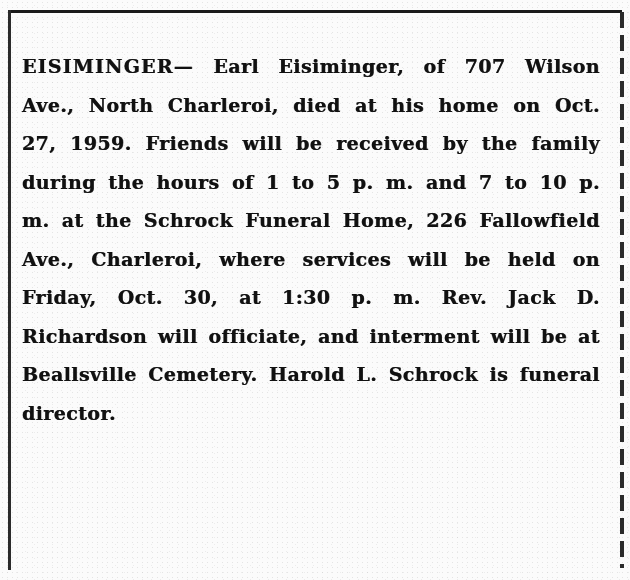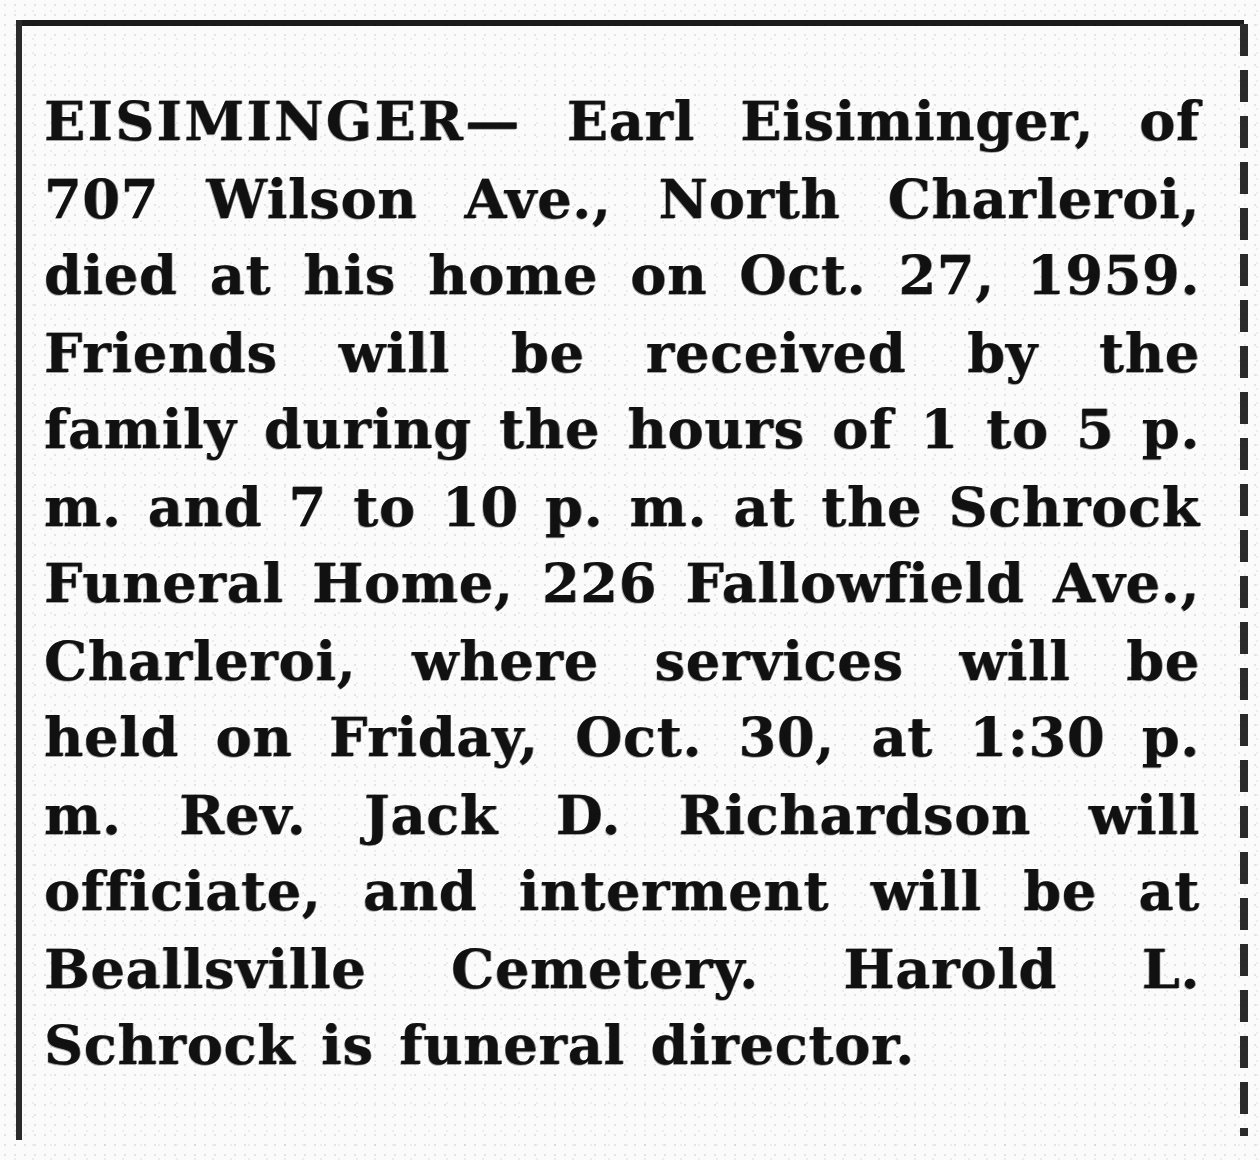--- a/index.html
+++ b/index.html
@@ -52,23 +52,23 @@
     background: repeating-linear-gradient(
       to bottom,
       #2b2b2b 0px, #2b2b2b 16px,
       rgba(255,255,255,0) 16px, rgba(255,255,255,0) 23px
     );
   }
 
   .obit-body {
     position: absolute;
     left: 22px;
-    top: 16px;
+    top: 28px;
     width: 578px;
-    font-size: 27px;
+    font-size: 19px;
     line-height: 38.5px;
     letter-spacing: 0.4px;
     color: #111111;
     text-align: justify;
     word-spacing: 3px;
     font-weight: 700;
     font-family: "DejaVu Serif", serif;
     
     text-shadow: 0.4px 0 0 rgba(0,0,0,0.55), -0.3px 0.3px 0 rgba(0,0,0,0.35);
   }

